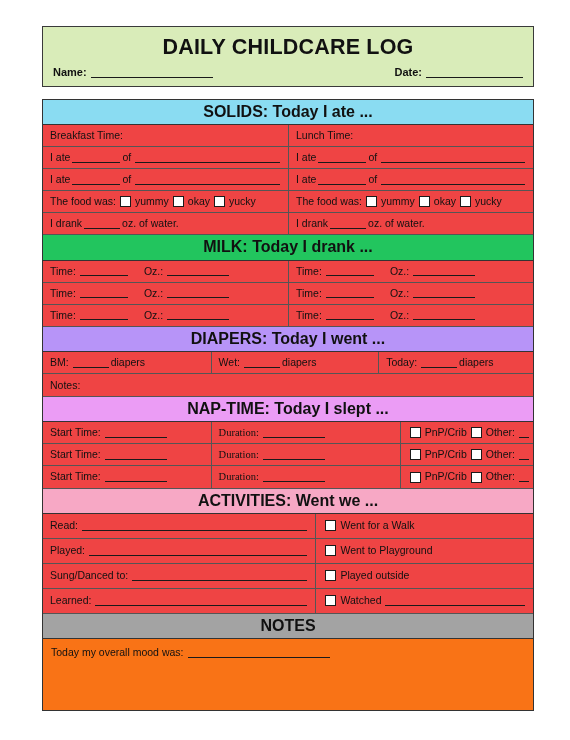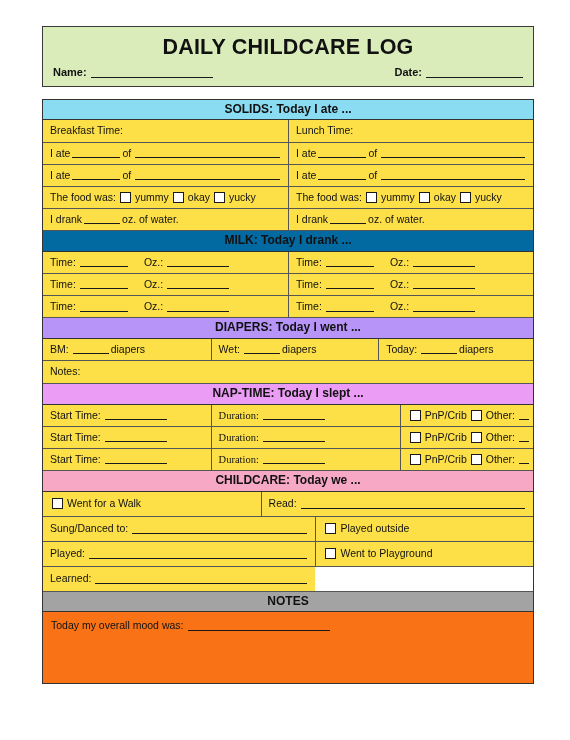--- a/index.html
+++ b/index.html
@@ -62,41 +62,41 @@
   
   .form-table {
     margin-top: 12px;
     border: 1.6px solid #333333;
     border-bottom: none;
     box-sizing: border-box;
   }
   .sec-head {
     border-bottom: 1.2px solid #333333;
     text-align: center;
-    font-size: 12px;
+    font-size: 16px;
     font-weight: bold;
     padding: 3px 0 3.5px 0;
     line-height: 1.1;
   }
   .row {
     display: flex;
     border-bottom: 1.1px solid #555555;
     box-sizing: border-box;
   }
   .row:last-child { }
   .cell {
     box-sizing: border-box;
     padding: 4px 6px 4px 7px;
     font-size: 10.5px;
     line-height: 1.25;
     display: flex;
     align-items: center;
     white-space: nowrap;
     overflow: hidden;
-    background: #fde047;
+    background: #ef4444;
   }
   .cell + .cell { border-left: 1.1px solid #555555; }
   .c50 { width: 50%; }
   .c-third-a { width: 34.2%; }
   .c-third-b { width: 34.2%; }
   .c-third-c { width: 31.6%; }
   .c-full { width: 100%; }
   .nap-a { width: 34.2%; }
   .nap-b { width: 38.6%; font-family: Liberation Serif, serif; }
   .nap-c { width: 27.2%; }
@@ -228,21 +228,21 @@
         <span class="u u-sm"></span>
         <span>oz. of water.</span>
       </div>
       <div class="cell c50">
         <span>I drank</span>
         <span class="u u-sm"></span>
         <span>oz. of water.</span>
       </div>
     </div>
 
-    <div class="sec-head" style="background:#0369a1">MILK: Today I drank ...</div>
+    <div class="sec-head" style="background:#22c55e">MILK: Today I drank ...</div>
 
     <div class="row">
       <div class="cell c50">
         <span class="lbl">Time:</span>
         <span class="u u-md"></span>
         <span class="lbl" style="margin-left:14px">Oz.:</span>
         <span class="u u-lg"></span>
       </div>
       <div class="cell c50">
         <span class="lbl">Time:</span>
@@ -357,58 +357,63 @@
       </div>
       <div class="cell nap-c">
         <span class="chk"></span>
         <span class="lbl">PnP/Crib</span>
         <span class="chk"></span>
         <span class="lbl">Other:</span>
         <span class="u u-flex"></span>
       </div>
     </div>
 
-    <div class="sec-head" style="background:#f7a8c5">CHILDCARE: Today we ...</div>
-
-    <div class="row">
-      <div class="cell act-b" style="height:24px">
-        <span class="chk"></span>
-        <span>Went for a Walk</span>
-      </div>
+    <div class="sec-head" style="background:#f7a8c5">ACTIVITIES: Went we ...</div>
+
+    <div class="row">
       <div class="cell act-a" style="height:24px">
         <span class="lbl">Read:</span>
         <span class="u u-flex"></span>
       </div>
+      <div class="cell act-b" style="height:24px">
+        <span class="chk"></span>
+        <span>Went for a Walk</span>
+      </div>
+    </div>
+
+    <div class="row">
+      <div class="cell act-a" style="height:24px">
+        <span class="lbl">Played:</span>
+        <span class="u u-flex"></span>
+      </div>
+      <div class="cell act-b" style="height:24px">
+        <span class="chk"></span>
+        <span>Went to Playground</span>
+      </div>
     </div>
 
     <div class="row">
       <div class="cell act-a" style="height:24px">
         <span class="lbl">Sung/Danced to:</span>
         <span class="u u-flex"></span>
       </div>
       <div class="cell act-b" style="height:24px">
         <span class="chk"></span>
         <span>Played outside</span>
       </div>
     </div>
 
     <div class="row">
       <div class="cell act-a" style="height:24px">
-        <span class="lbl">Played:</span>
+        <span class="lbl">Learned:</span>
         <span class="u u-flex"></span>
       </div>
       <div class="cell act-b" style="height:24px">
         <span class="chk"></span>
-        <span>Went to Playground</span>
-      </div>
-    </div>
-
-    <div class="row">
-      <div class="cell act-a" style="height:24px">
-        <span class="lbl">Learned:</span>
+        <span class="lbl">Watched</span>
         <span class="u u-flex"></span>
       </div>
     </div>
 
     <div class="sec-head" style="background:#a3a3a3">NOTES</div>
 
     <div class="notes-body">
       <div class="notes-line">
         <span>Today my overall mood was:</span>
         <span class="rule-mood"></span>

